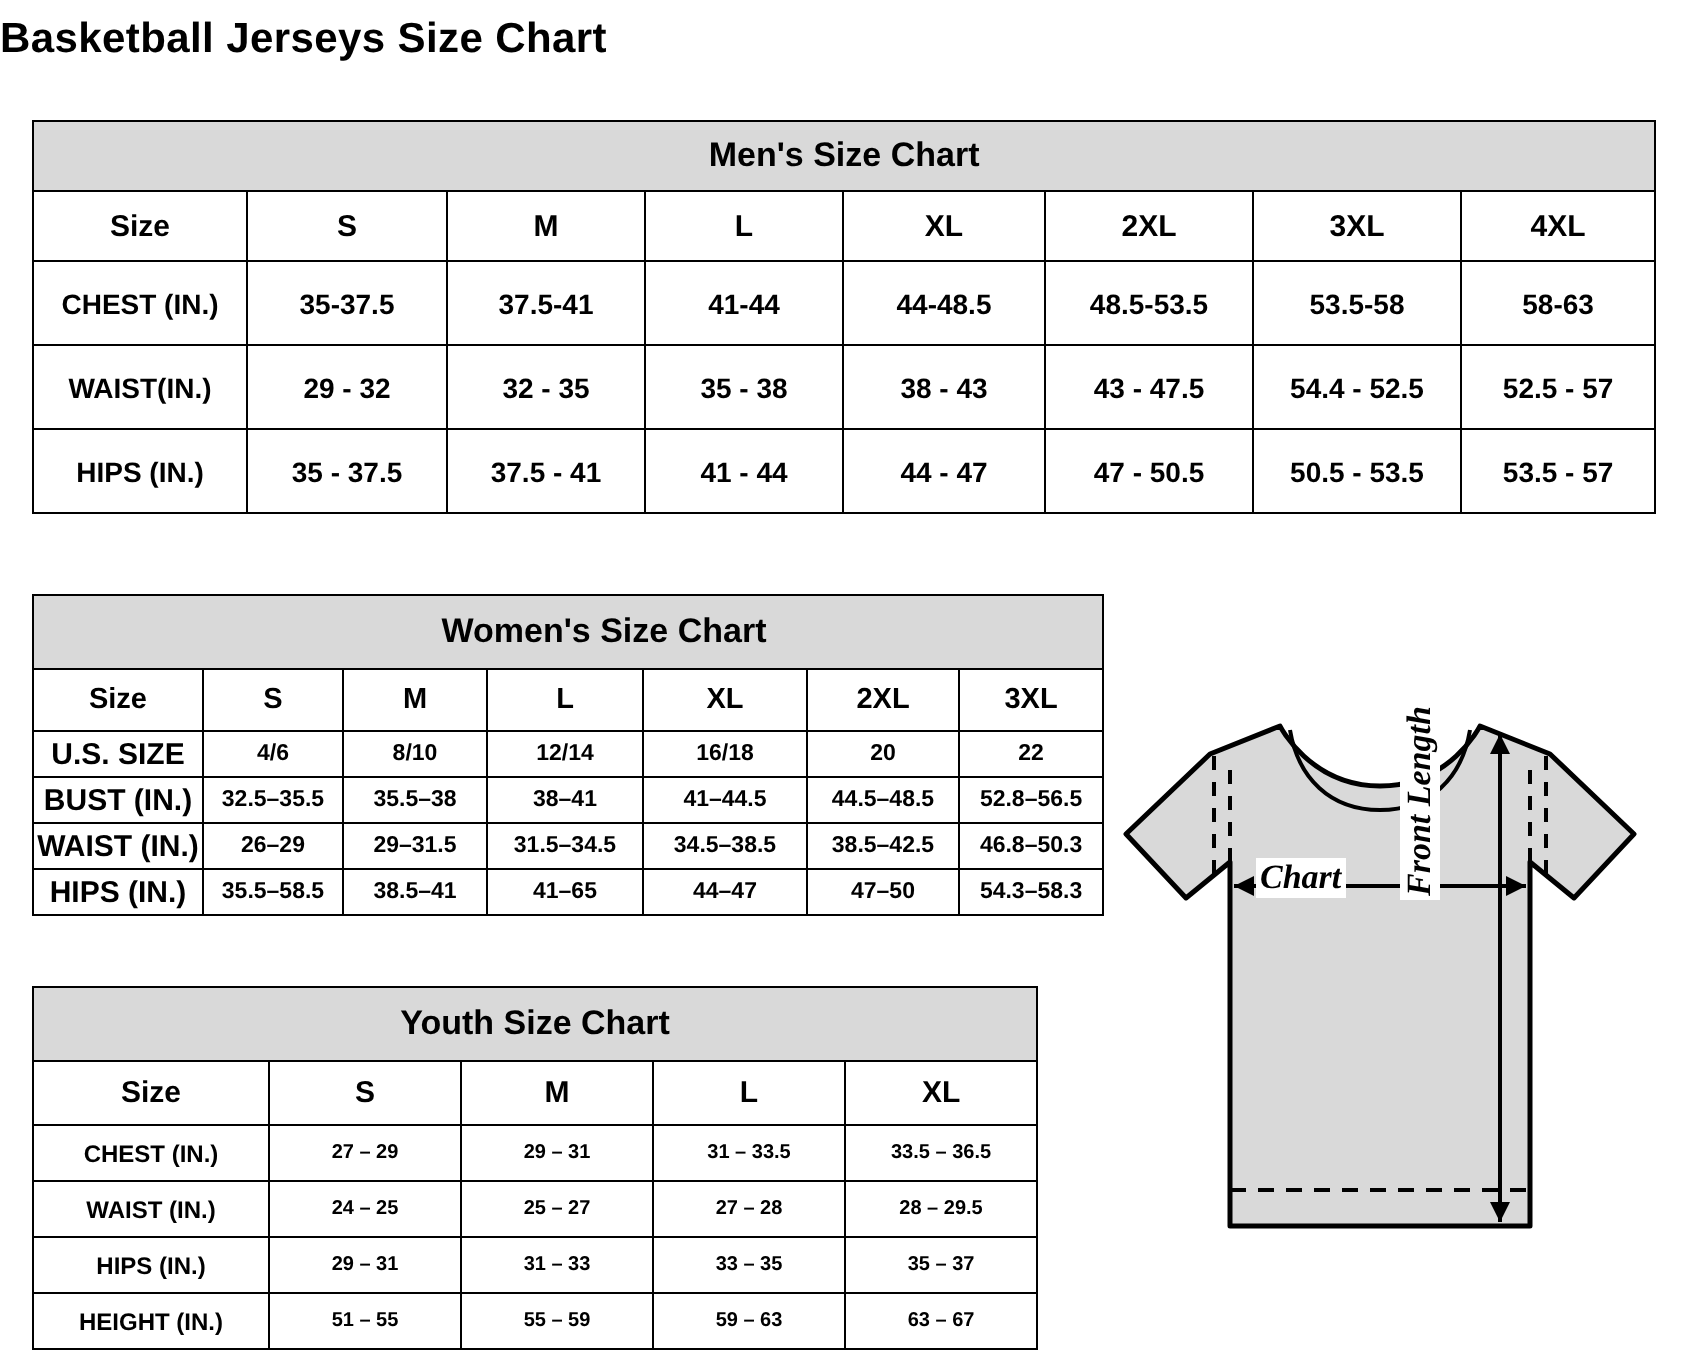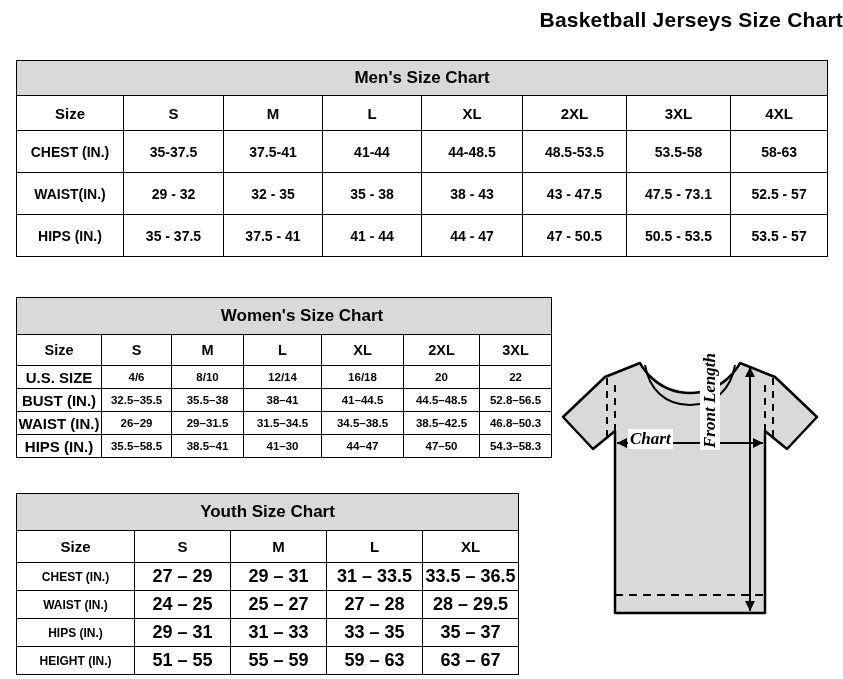--- a/index.html
+++ b/index.html
@@ -9,21 +9,21 @@
   }
   body {
     width: 843px;
     height: 679px;
     font-family: "Liberation Sans", sans-serif;
     color: #000;
     position: relative;
     overflow: hidden;
   }
   #page-title {
-    text-align: right;
+    text-align: left;
     font-size: 21px;
     font-weight: bold;
     margin: 8px 0 16px 0;
     letter-spacing: 0.2px;
   }
   .chart-block {
     position: absolute;
   }
   table.size-table {
     border-collapse: collapse;
@@ -72,21 +72,21 @@
   #womens-chart .col-head { height: 30px; font-size: 14.5px; }
   #womens-chart td.row-label { font-size: 15px; height: 22px; }
   #womens-chart td.cell { font-size: 11.5px; height: 22px; }
 
   
   #youth-chart { left: 16px; top: 493px; }
   #youth-chart table { width: 502px; }
   #youth-chart .hdr-banner { font-size: 17px; height: 36px; text-align: center; }
   #youth-chart .col-head { height: 31px; font-size: 15px; }
   #youth-chart td.row-label { font-size: 12px; height: 27px; }
-  #youth-chart td.cell { font-size: 18px; height: 27px; }
+  #youth-chart td.cell { font-size: 10px; height: 27px; }
 
   
   #shirt-diagram {
     position: absolute;
     left: 545px;
     top: 345px;
     width: 290px;
     height: 320px;
   }
   #shirt-diagram svg { display: block; }
@@ -153,21 +153,21 @@
         <td class="cell">53.5-58</td>
         <td class="cell">58-63</td>
       </tr>
       <tr>
         <td class="row-label">WAIST(IN.)</td>
         <td class="cell">29 - 32</td>
         <td class="cell">32 - 35</td>
         <td class="cell">35 - 38</td>
         <td class="cell">38 - 43</td>
         <td class="cell">43 - 47.5</td>
-        <td class="cell">47.5 - 73.1</td>
+        <td class="cell">54.4 - 52.5</td>
         <td class="cell">52.5 - 57</td>
       </tr>
       <tr>
         <td class="row-label">HIPS (IN.)</td>
         <td class="cell">35 - 37.5</td>
         <td class="cell">37.5 - 41</td>
         <td class="cell">41 - 44</td>
         <td class="cell">44 - 47</td>
         <td class="cell">47 - 50.5</td>
         <td class="cell">50.5 - 53.5</td>
@@ -225,21 +225,21 @@
         <td class="cell">29–31.5</td>
         <td class="cell">31.5–34.5</td>
         <td class="cell">34.5–38.5</td>
         <td class="cell">38.5–42.5</td>
         <td class="cell">46.8–50.3</td>
       </tr>
       <tr>
         <td class="row-label">HIPS (IN.)</td>
         <td class="cell">35.5–58.5</td>
         <td class="cell">38.5–41</td>
-        <td class="cell">41–30</td>
+        <td class="cell">41–65</td>
         <td class="cell">44–47</td>
         <td class="cell">47–50</td>
         <td class="cell">54.3–58.3</td>
       </tr>
     </tbody>
   </table>
 </div>
 
 <div class="chart-block" id="youth-chart">
   <table class="size-table">

